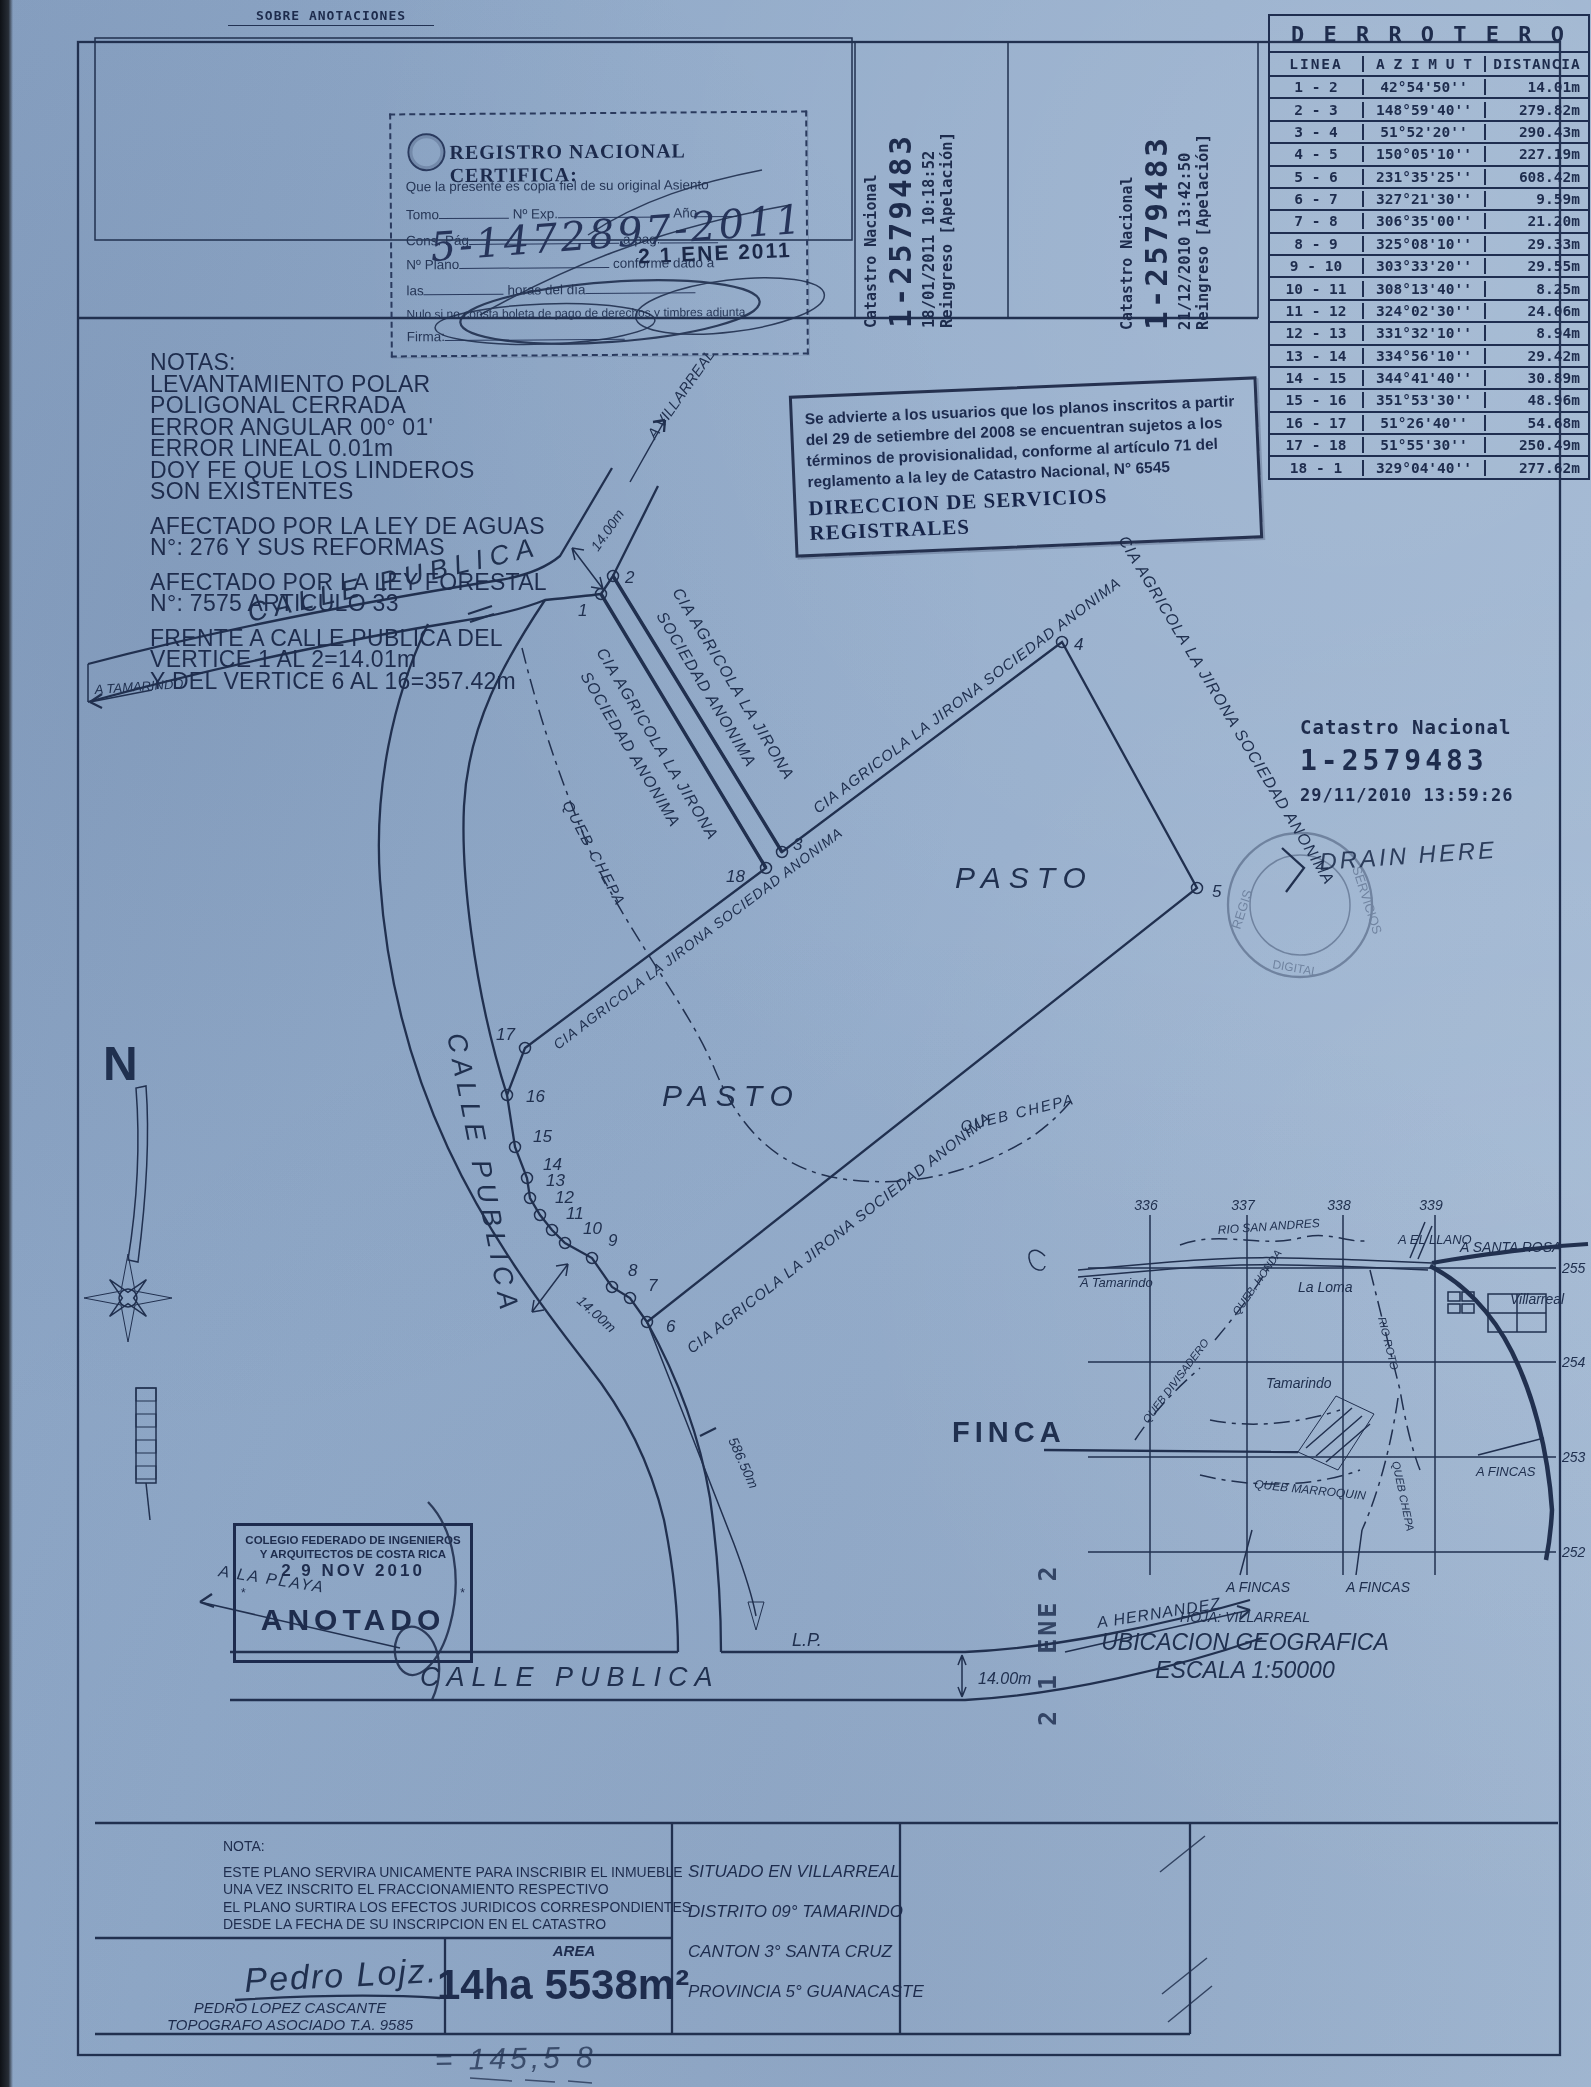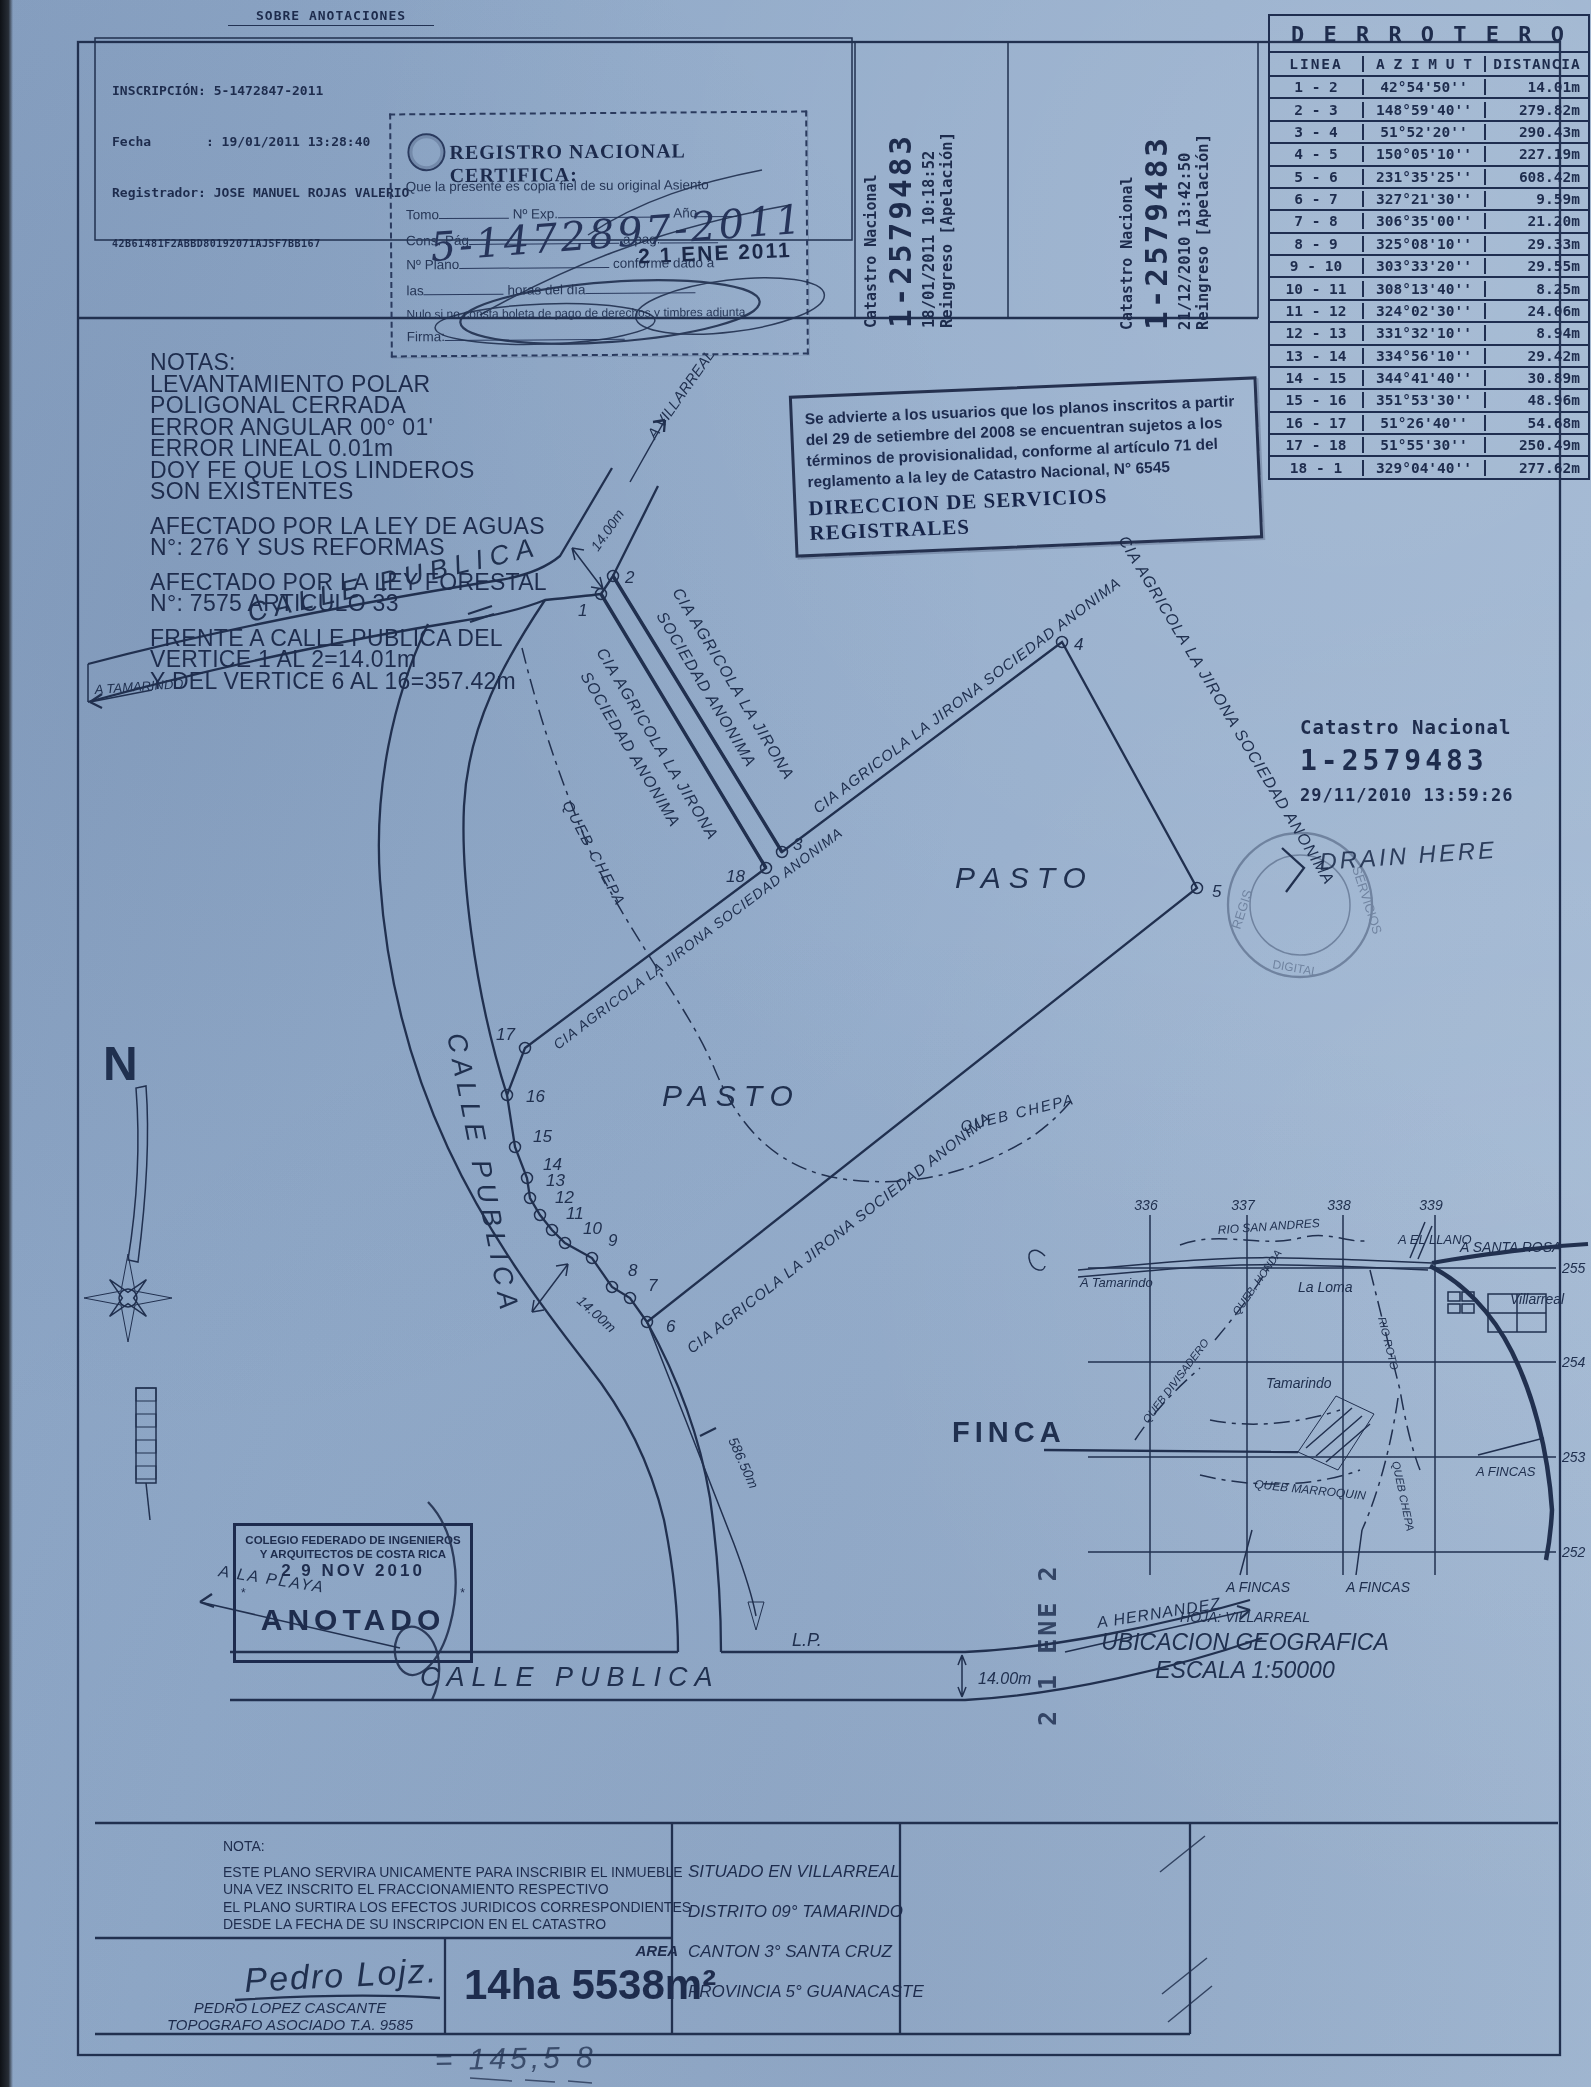--- a/index.html
+++ b/index.html
@@ -64,21 +64,21 @@
   
   .colegio{left:233px;top:1523px;width:234px;height:134px;border:3px solid #1d2b4e;text-align:center}
   .colegio .cl{font-size:11.5px;font-weight:700;line-height:14px}
   .colegio .cd{font-size:17px;font-weight:700;letter-spacing:3px;}
   .colegio .ca{font-size:30px;font-weight:800;letter-spacing:5px;margin-top:22px}
   .colegio .star{position:absolute;top:60px;font-size:12px}
   
   .f-nota{left:223px;top:1838px;font-size:14px;line-height:17.5px}
   .f-nota .t{margin-bottom:8px}
   .f-name{left:150px;top:1999px;width:280px;text-align:center;font-style:italic;font-size:15px;line-height:17px}
-  .f-area{left:464px;top:1942px;width:214px;text-align:right}
+  .f-area{left:437px;top:1942px;width:214px;text-align:center}
   .f-area .a1{font-size:15px;font-weight:700;font-style:italic;margin-left:60px}
   .f-area .a2{font-size:42px;font-weight:700;letter-spacing:0;margin-top:2px;white-space:nowrap}
   .f-sit{left:688px;top:1852px;font-style:italic;font-size:17px;line-height:40px;white-space:nowrap}
   .f-esp{left:905px;top:1846px;width:280px;text-align:center;font-style:italic;font-size:15.5px;line-height:23px}
   .f-esp .gap{height:56px}
 </style>
 </head>
 <body>
 
 <div class="page">
@@ -327,26 +327,20 @@
         <text x="1346" y="1592">A FINCAS</text>
         <text x="1245" y="1622" text-anchor="middle" font-size="14">HOJA: VILLARREAL</text>
         <text x="1245" y="1650" text-anchor="middle" font-size="23">UBICACION GEOGRAFICA</text>
         <text x="1245" y="1678" text-anchor="middle" font-size="23">ESCALA 1:50000</text>
       </g>
     </g>
   </svg>
 
   <div class="blk topnote mono">SOBRE ANOTACIONES</div>
 
-  <div class="blk insc mono">
-    <div>INSCRIPCIÓN: 5-1472847-2011</div>
-    <div>Fecha       : 19/01/2011 13:28:40</div>
-    <div>Registrador: JOSE MANUEL ROJAS VALERIO</div>
-    <div class="tiny">42B61481F2ABBD80192071AJ5F7BB167</div>
-  </div>
 
   <div class="blk regbox">
     <span class="reg-logo"></span>
     <div class="reg-title">REGISTRO NACIONAL CERTIFICA:</div>
     <div class="row" style="top:64px">Que la presente es copia fiel de su original Asiento</div>
     <div class="row" style="top:92px">
       <span>Tomo</span><span class="blank" style="width:70px"></span>
       <span>Nº Exp.</span><span class="blank" style="width:112px"></span>
       <span>Año</span><span class="blank" style="width:40px"></span>
     </div>

